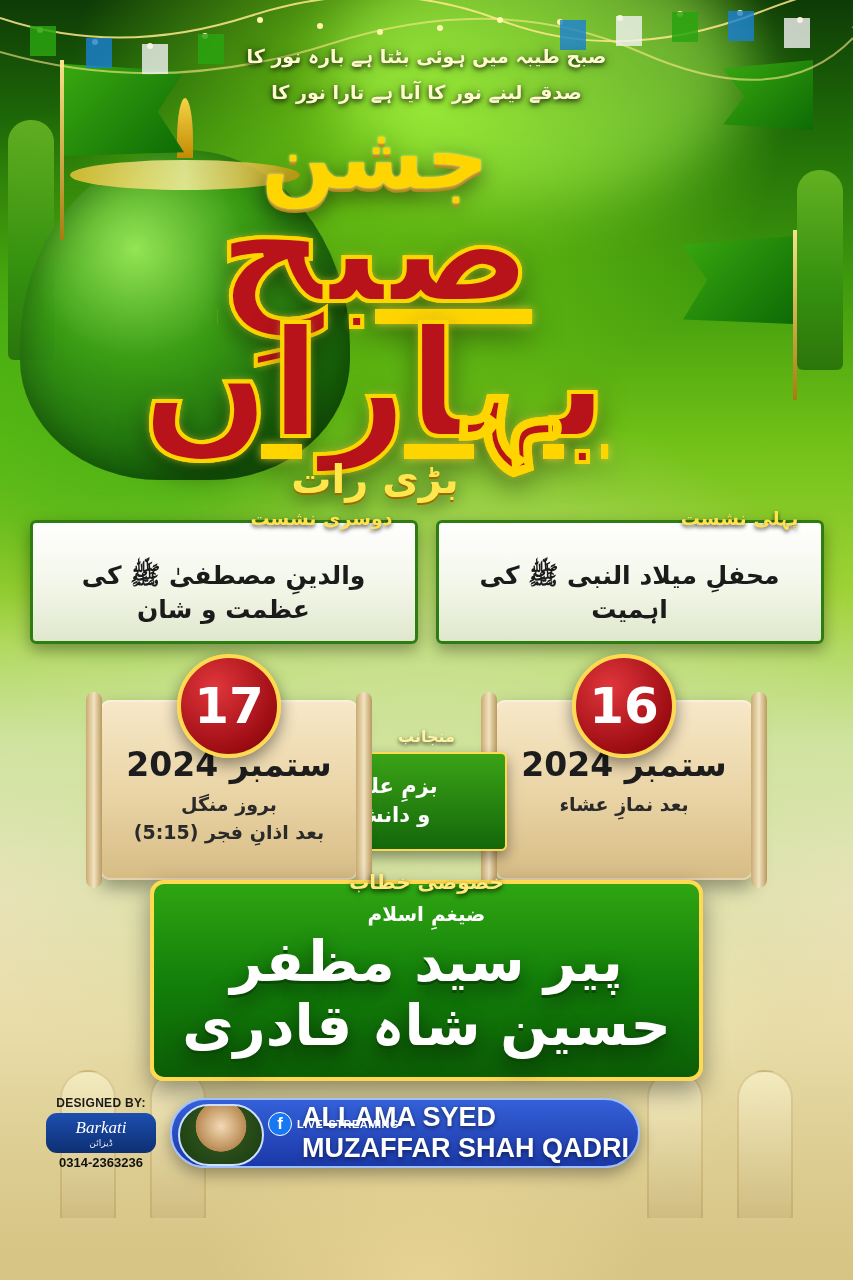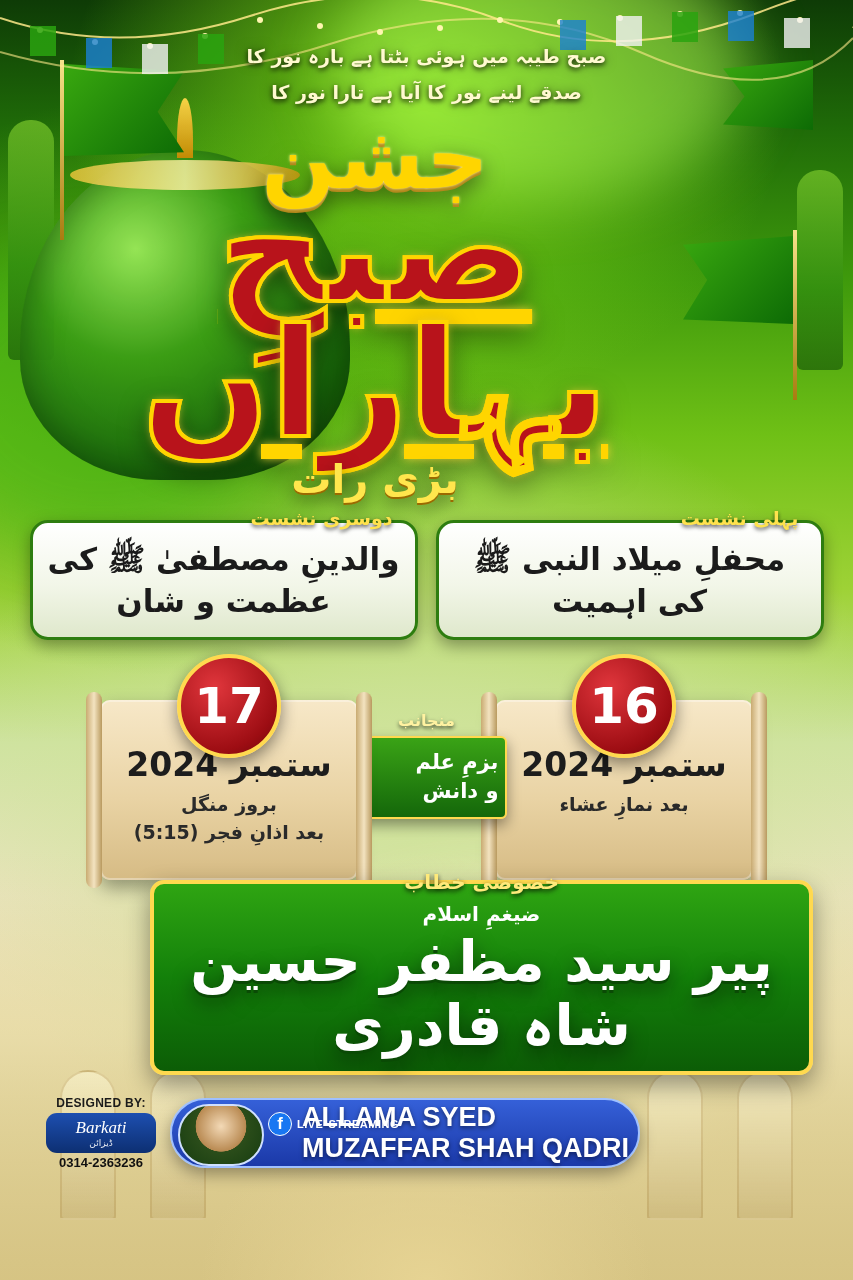--- a/index.html
+++ b/index.html
@@ -107,31 +107,31 @@
     text-shadow: 0 2px 0 #9c6a00, 0 6px 18px rgba(0,0,0,.55);
   }
 
   .session-row {
     position: absolute; top: 520px; left: 0; width: 853px;
     display: flex; flex-direction: row-reverse; justify-content: center; gap: 18px; z-index: 7;
   }
   .session-box {
     position: relative; width: 388px; padding: 16px 14px 14px;
     background: linear-gradient(180deg,#ffffff 0%,#f2f6e8 55%,#dfe8cc 100%);
-    border: 3px solid #2e7d10; border-radius: 18px;
+    border: 3px solid #2e7d10; border-radius: 6px;
     box-shadow: 0 6px 16px rgba(0,0,0,.35);
     text-align: center;
   }
   .session-tag {
     position: absolute; top: -16px; right: 22px;
     font-size: 19px; font-weight: bold; color: #ffe24d;
     text-shadow: 0 2px 4px rgba(0,0,0,.7);
   }
   .session-text {
-    font-size: 31px; font-weight: bold; color: #1b1b1b; line-height: 1.35;
+    font-size: 25px; font-weight: bold; color: #1b1b1b; line-height: 1.35; margin-top: 20px;
   }
 
   .dates-row {
     position: absolute; top: 640px; left: 0; width: 853px; height: 240px; z-index: 7;
   }
   .scroll {
     position: absolute; top: 60px; width: 258px; height: 180px;
     background: linear-gradient(180deg,#f7e8c8 0%,#e9d3a4 55%,#d6bb84 100%);
     border-radius: 10px;
     box-shadow: 0 8px 18px rgba(0,0,0,.35), inset 0 0 0 2px rgba(255,255,255,.35);
@@ -150,35 +150,35 @@
   .daybadge {
     position: absolute; top: -46px; left: 50%; transform: translateX(-50%);
     width: 104px; height: 104px; border-radius: 50%;
     background: radial-gradient(circle at 35% 30%, #e0363c, #9d0d13 70%, #6d0509);
     border: 4px solid #ffd94f;
     box-shadow: 0 6px 16px rgba(0,0,0,.45);
     color: #fff; font-size: 50px; font-weight: bold;
     display: flex; align-items: center; justify-content: center;
   }
   .center-ribbon {
-    position: absolute; left: 50%; top: 96px; transform: translateX(-50%);
-    width: 160px; padding: 10px 6px; text-align: right;
+    position: absolute; left: 50%; top: 112px; transform: translateX(-50%);
+    width: 160px; padding: 18px 6px; text-align: left;
     background: linear-gradient(180deg,#3aa316,#14670a);
     border: 2px solid #ffd94f; border-radius: 6px;
     color: #fff; font-size: 21px; font-weight: bold; line-height: 1.4;
     box-shadow: 0 6px 14px rgba(0,0,0,.4);
   }
   .ribbon-tag {
     position: absolute; top: -28px; left: 50%; transform: translateX(-50%);
     font-size: 16px; color: #fff2a1; font-weight: bold;
     text-shadow: 0 2px 4px rgba(0,0,0,.7);
   }
 
   .speaker-panel {
-    position: absolute; top: 880px; left: 150px; width: 663px; padding: 18px 20px 12px;
+    position: absolute; top: 880px; left: 150px; width: 553px; padding: 18px 20px 18px;
     background: linear-gradient(180deg,#2fa512 0%,#13800a 50%,#0c5d06 100%);
     border: 4px solid #ffd94f; border-radius: 14px; text-align: center;
     box-shadow: 0 10px 24px rgba(0,0,0,.4); z-index: 8;
   }
   .sp-tag {
     position: absolute; top: -14px; left: 50%; transform: translateX(-50%);
     font-size: 20px; color: #ffea7a; font-weight: bold; text-shadow: 0 2px 5px rgba(0,0,0,.8);
   }
   .sp-title { font-size: 20px; color: #ffffff; font-weight: bold; margin-bottom: 4px; }
   .sp-name {

